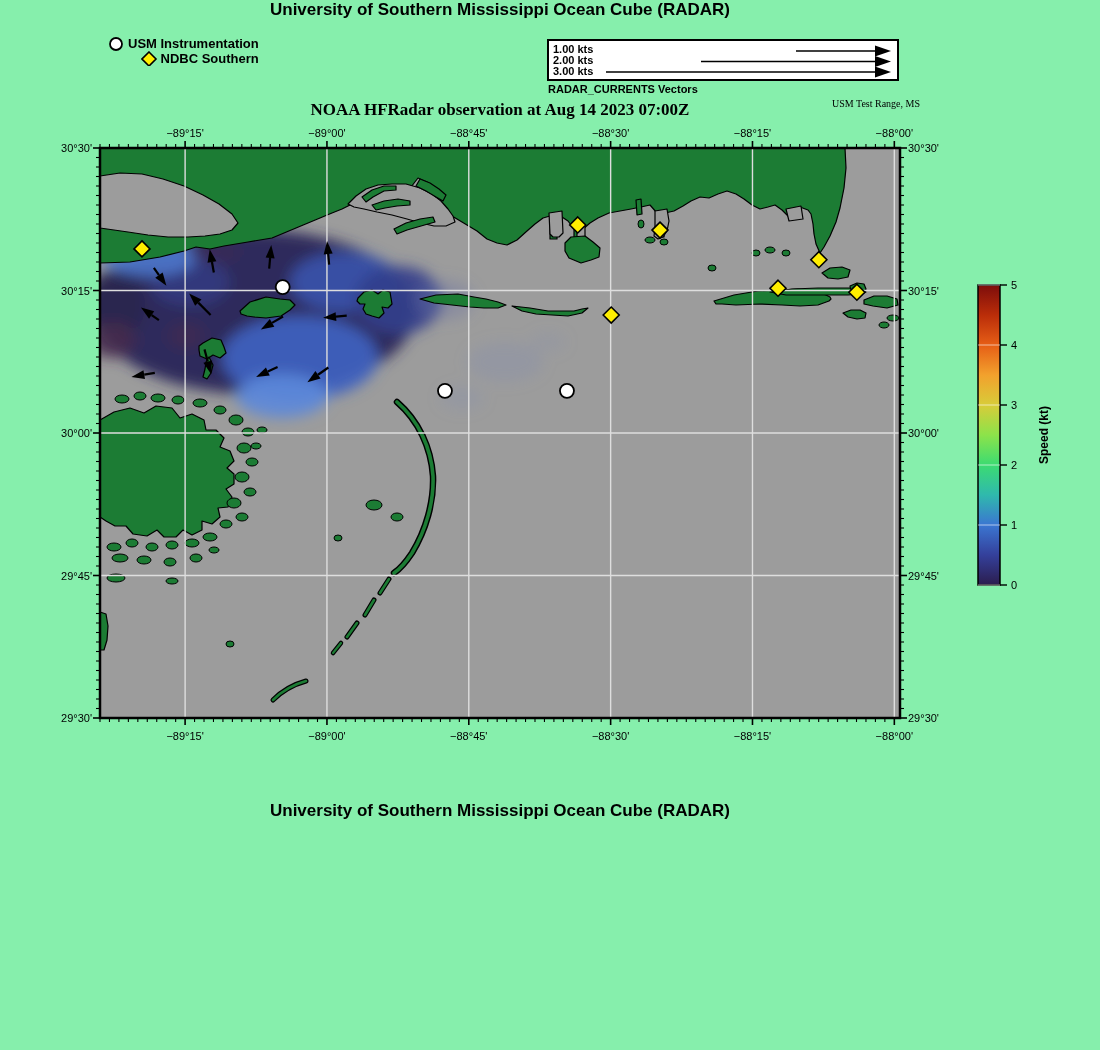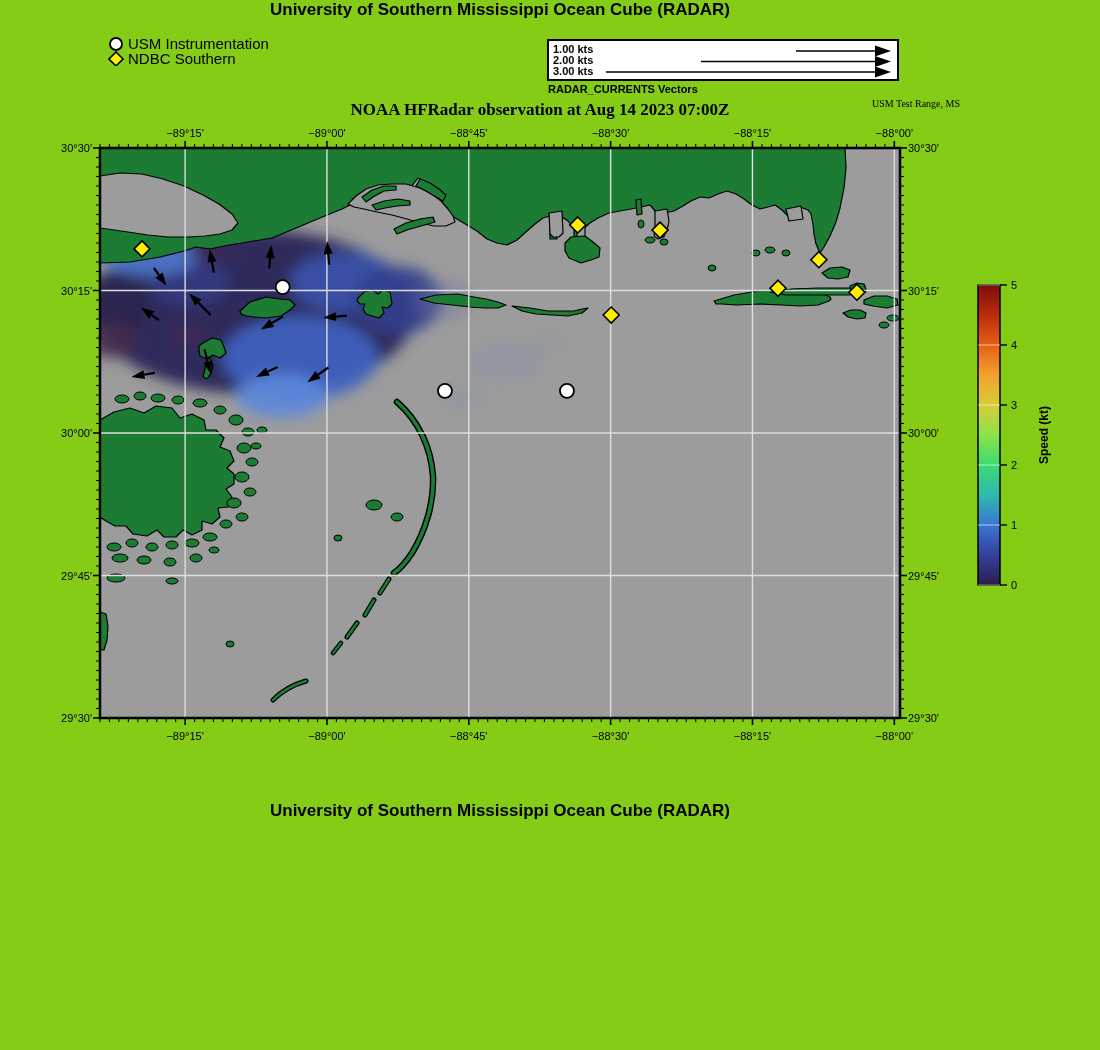--- a/index.html
+++ b/index.html
@@ -1,21 +1,21 @@
 <!DOCTYPE html>
 <html><head>
 <meta charset="utf-8">
 <style>
   html,body{margin:0;padding:0;background:#ffffff;}
-  #page{position:relative;width:1100px;height:1050px;background:#84cc16;overflow:hidden;
+  #page{position:relative;width:1100px;height:1050px;background:#86efac;overflow:hidden;
         font-family:"Liberation Sans",sans-serif;color:#000;}
   .abs{position:absolute;}
   .big-title{font-size:17px;font-weight:bold;text-align:center;}
-  .serif{font-family:"Liberation Serif",serif;margin-left:40px;}
-  .legend-row{display:flex;align-items:center;height:15px;font-size:15px;font-weight:normal;}
+  .serif{font-family:"Liberation Serif",serif;}
+  .legend-row{display:flex;align-items:center;height:15px;font-size:13px;font-weight:bold;justify-content:flex-end;}
   .legend-row svg{margin-right:3px;}
   #plot{position:absolute;left:0;top:0;}
   #plot text{font-family:"Liberation Sans",sans-serif;fill:#000;}
   .scale-label{font-size:11px;font-weight:bold;}
 </style>
 </head>
 <body>
 
 <div id="page">
 

